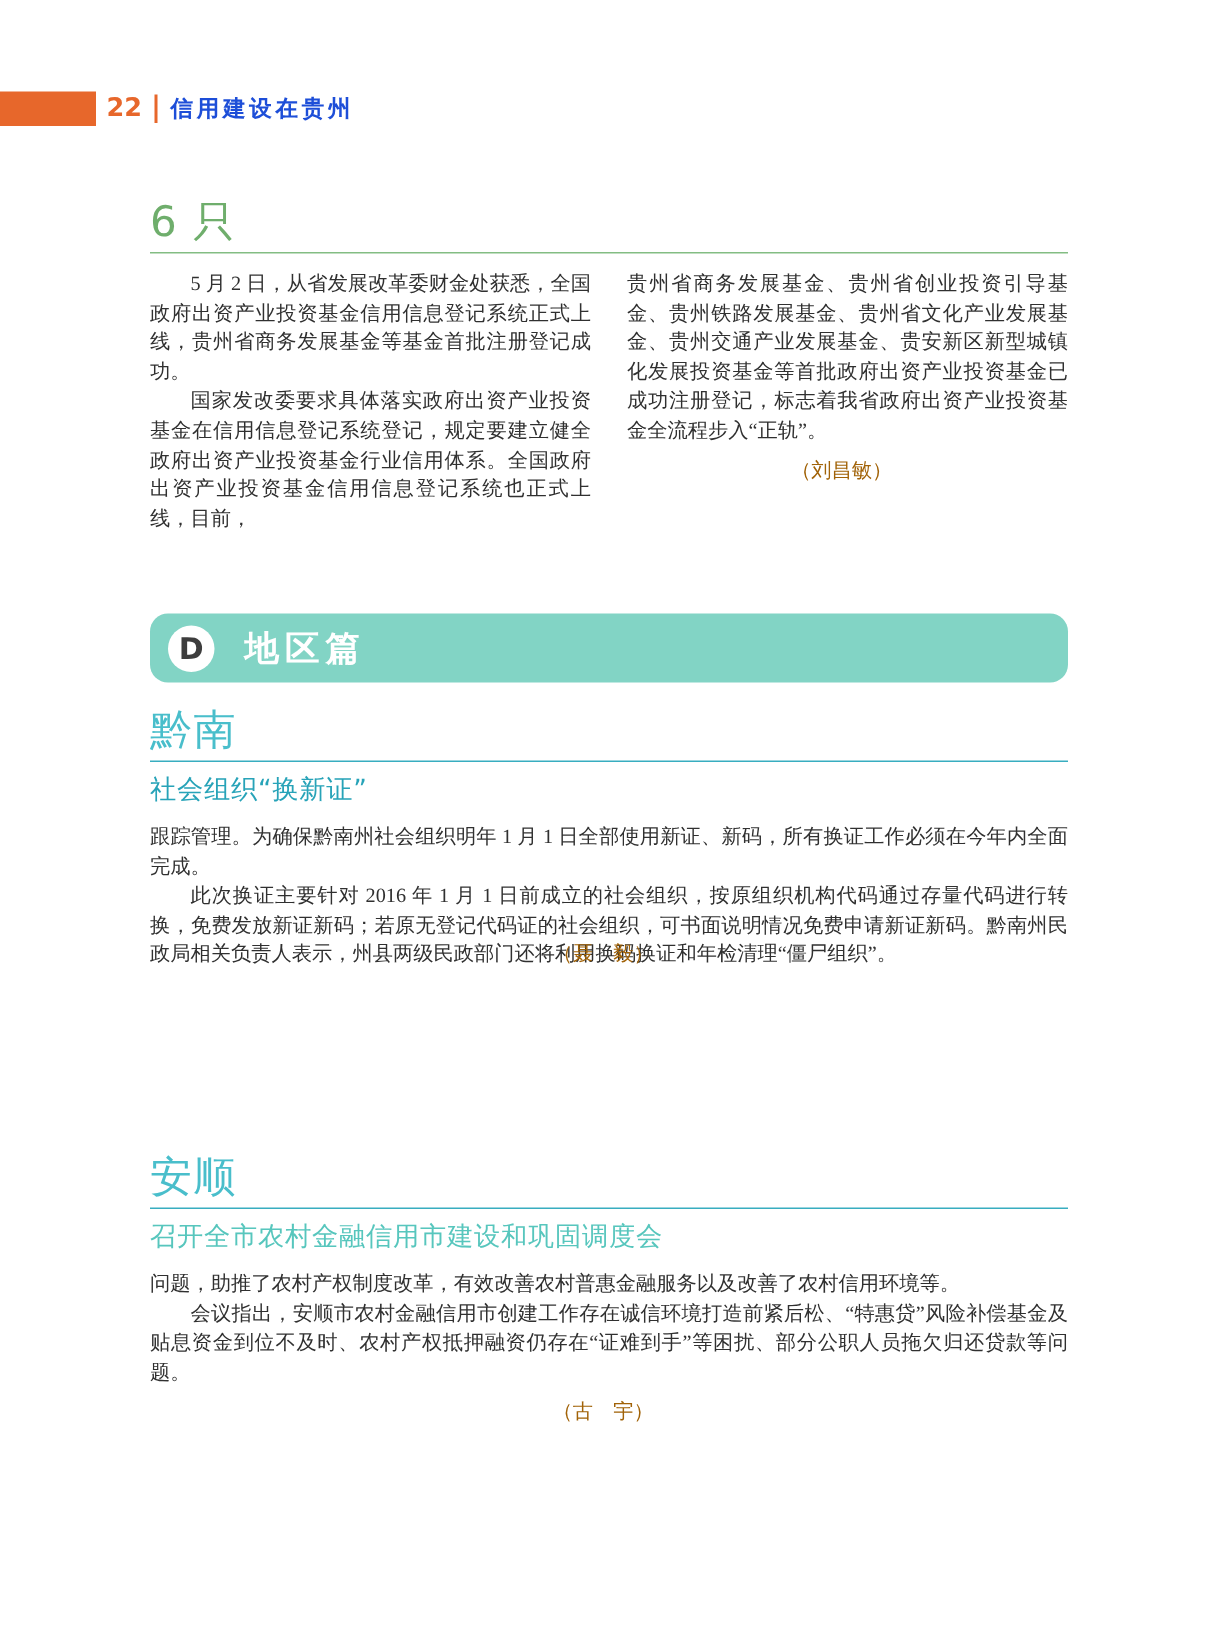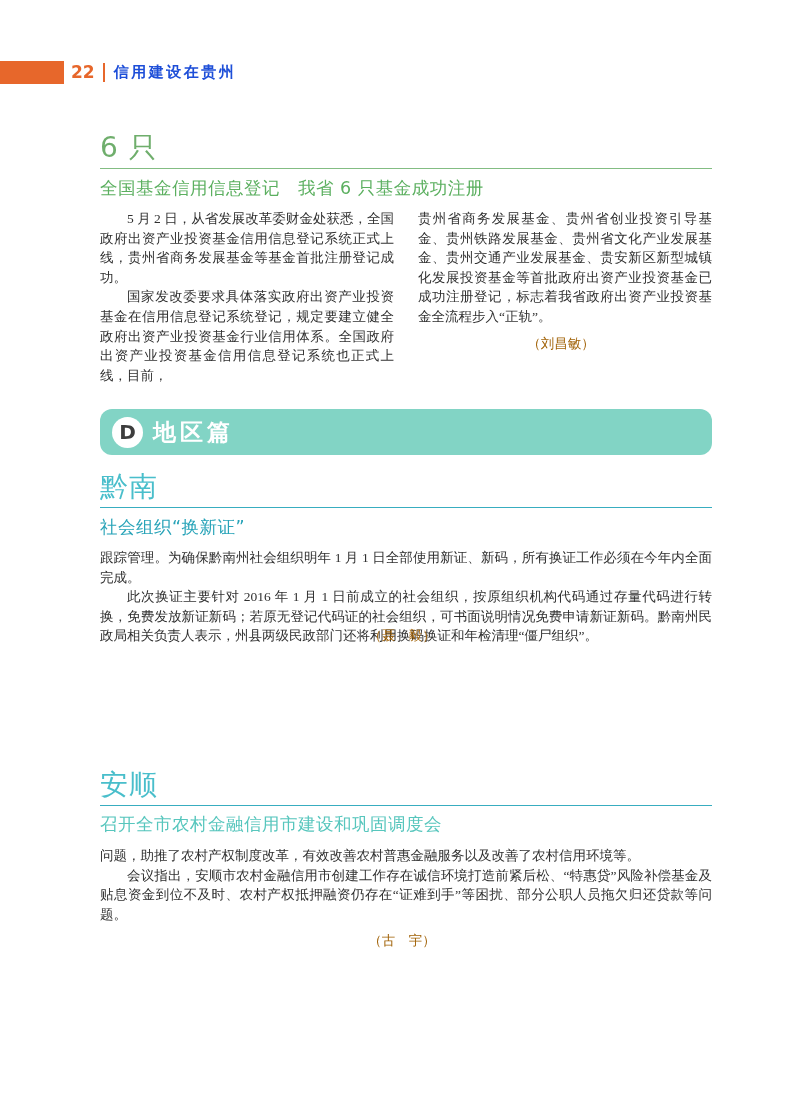--- a/index.html
+++ b/index.html
@@ -24,40 +24,40 @@
   .art-subtitle { margin:8px 0 0 0; font-family:"DejaVu Sans","Liberation Sans",sans-serif;
     font-weight:400; font-size:17.5px; line-height:22px; letter-spacing:0.5px; }
 
   .fund-heading   { color:#6FAE6C; }
   .fund-rule      { background:#83BD83; }
   .fund-subtitle  { color:#5BAF5F; }
 
   .teal-heading   { color:#49BECB; }
   .teal-rule      { background:#38ADC0; }
   .qiannan-subtitle { color:#27A3B8; }
-  .anshun-subtitle  { color:#57C6BD;font-family:Liberation Mono, monospace; }
+  .anshun-subtitle  { color:#57C6BD; }
 
   .cols { display:flex; gap:24px; margin-top:10px; }
   .col  { flex:1; min-width:0; }
   .body-p { margin:0; font-size:13.5px; line-height:19.6px; color:#303030;
     text-align:justify; text-justify:inter-ideograph; }
   .ind { text-indent:2em; }
   .byline { margin-top:7px; font-size:13.5px; line-height:19.6px; color:#a16207;
     text-align:center; padding-right:8px; }
   .byline.same-line { margin-top:-19.6px; }
 
   
   .banner { position:absolute; left:100px; top:409px; width:612px; height:46px;
     background:#82D4C5; border-radius:12px; display:flex; align-items:center;
     padding-left:12px; box-sizing:border-box;
     font-family:"DejaVu Sans","Liberation Sans",sans-serif; }
   .banner-circle { width:31px; height:31px; border-radius:50%; background:#ffffff;
     display:flex; align-items:center; justify-content:center;
     font-weight:bold; font-size:20px; color:#3D3D3D; }
-  .banner-label { color:#ffffff; font-weight:bold; font-size:23px; margin-left:10px;
+  .banner-label { color:#ffffff; font-weight:bold; font-size:23px; margin-left:20px;
     letter-spacing:4px;text-align:center; }
 
   
   .sec-fund    { top:131px; }
   .sec-qiannan { top:470px; }
   .sec-anshun  { top:768px; }
 </style>
 </head>
 <body>
 
@@ -66,21 +66,20 @@
   <header class="page-header">
     <div class="orange-block"></div>
     <span class="page-num">22</span>
     <span class="header-divider"></span>
     <span class="pub-title">信用建设在贵州</span>
   </header>
 
   <section class="article sec-fund">
     <h2 class="art-heading fund-heading">6 只</h2>
     <div class="rule fund-rule"></div>
-    <h3 class="art-subtitle fund-subtitle">全国基金信用信息登记　我省 6 只基金成功注册</h3>
     <div class="cols">
       <div class="col">
         <p class="body-p ind">5 月 2 日，从省发展改革委财金处获悉，全国政府出资产业投资基金信用信息登记系统正式上线，贵州省商务发展基金等基金首批注册登记成功。</p>
         <p class="body-p ind">国家发改委要求具体落实政府出资产业投资基金在信用信息登记系统登记，规定要建立健全政府出资产业投资基金行业信用体系。全国政府出资产业投资基金信用信息登记系统也正式上线，目前，</p>
       </div>
       <div class="col">
         <p class="body-p">贵州省商务发展基金、贵州省创业投资引导基金、贵州铁路发展基金、贵州省文化产业发展基金、贵州交通产业发展基金、贵安新区新型城镇化发展投资基金等首批政府出资产业投资基金已成功注册登记，标志着我省政府出资产业投资基金全流程步入“正轨”。</p>
         <div class="byline">（刘昌敏）</div>
       </div>
     </div>

